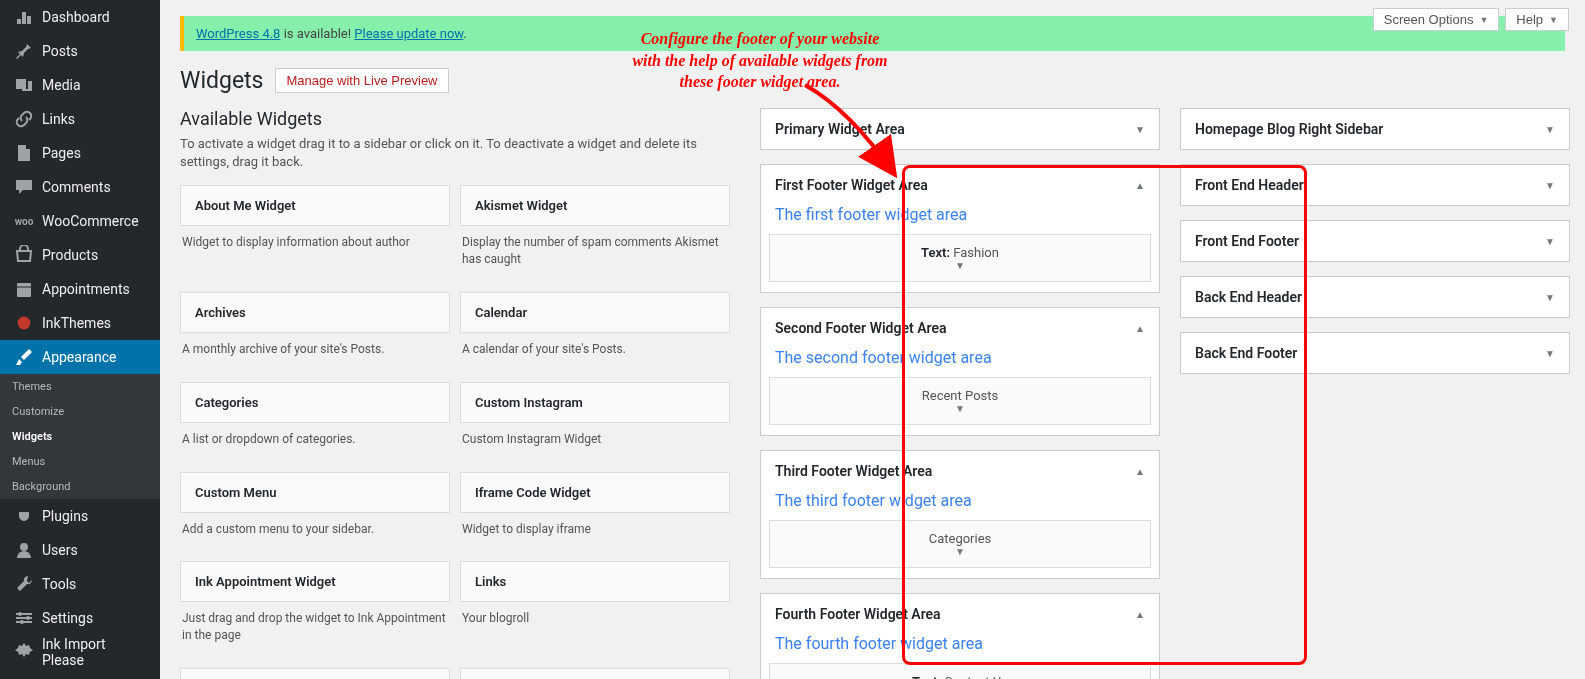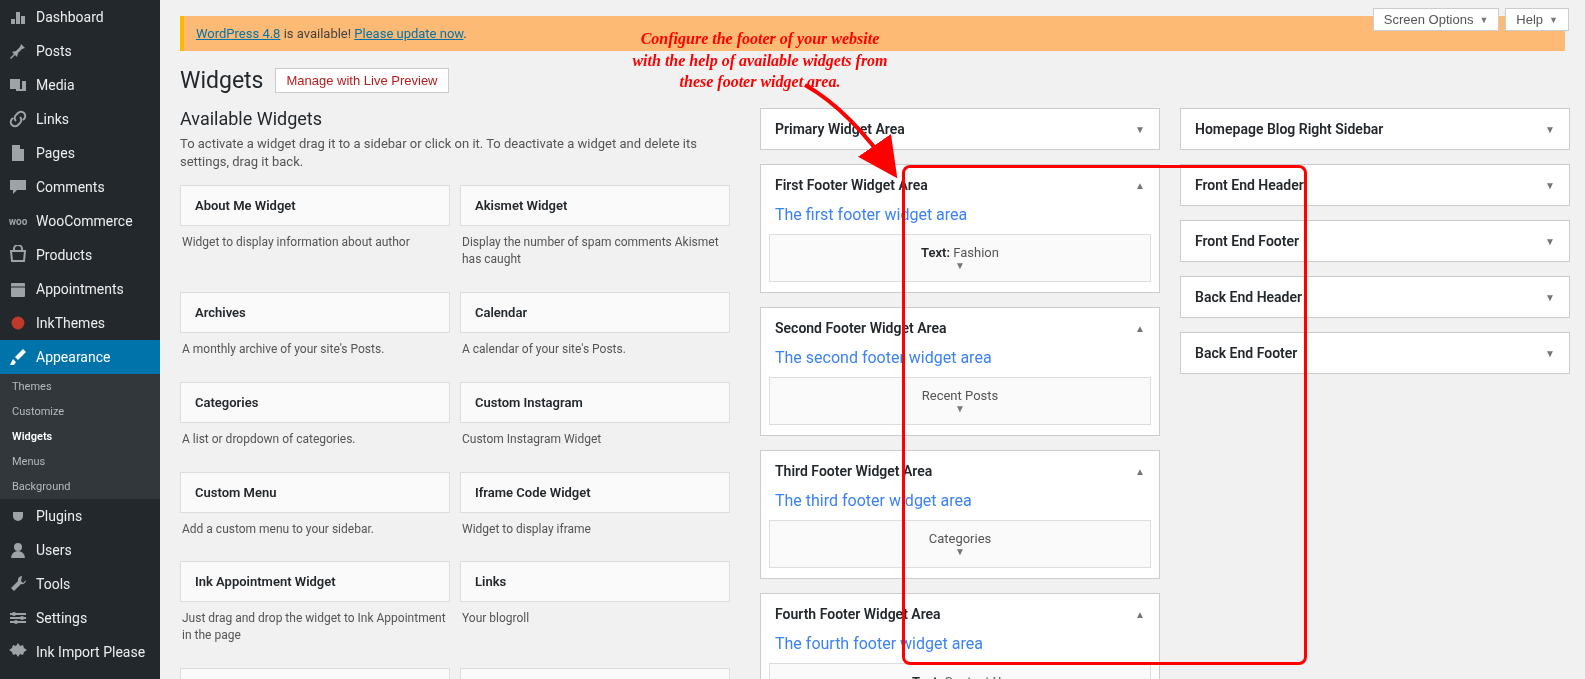--- a/index.html
+++ b/index.html
@@ -1,37 +1,37 @@
 <!DOCTYPE html>
 <html><head>
 <meta charset="utf-8">
 <style>
   * { box-sizing: border-box; margin: 0; padding: 0; }
   body { font-family: -apple-system, BlinkMacSystemFont, "Segoe UI", Roboto, Arial, sans-serif; font-size: 13px; color: #444; background: #f1f1f1; overflow-x: hidden; }
   .wrap { display: flex; width: 1585px; height: 679px; overflow: hidden; }
 
   
   .adminmenu { width: 160px; background: #23282d; color: #eee; flex: 0 0 160px; }
-  .adminmenu .item { display: flex; align-items: center; height: 34px; padding: 0 8px; color: #eee; font-size: 14px; cursor: pointer; position: relative; }
+  .adminmenu .item { display: flex; align-items: center; height: 34px; padding: 0 14px; color: #eee; font-size: 14px; cursor: pointer; position: relative; }
   .adminmenu .item .icon { width: 20px; height: 20px; margin-right: 8px; display: inline-flex; align-items: center; justify-content: center; color: #9ea3a8; font-size: 16px; }
   .adminmenu .item .label { flex: 1; }
   .adminmenu .item.current { background: #0073aa; color: #fff; }
   .adminmenu .item.current .icon { color: #fff; }
   .adminmenu .item.current::after { content: ""; position: absolute; right: -8px; top: 50%; transform: translateY(-50%); border: 8px solid transparent; border-right-color: #f1f1f1; }
   .adminmenu .sub { background: #32373c; }
   .adminmenu .sub .subitem { padding: 6px 12px; color: #b4b9be; font-size: 11px; cursor: pointer; }
   .adminmenu .sub .subitem.current { color: #fff; font-weight: 600; }
 
   
   .content { flex: 1; padding: 10px 20px; position: relative; overflow: hidden; }
   .topbuttons { position: absolute; top: 8px; right: 16px; display: flex; gap: 6px; }
   .screen-btn { background: #fff; border: 1px solid #ccc; padding: 3px 10px; font-size: 13px; cursor: pointer; display: flex; align-items: center; gap: 6px; color:#555; }
   .screen-btn .tri { font-size: 9px; color:#777; }
 
-  .notice { background: #fdba74; border-left: 4px solid #ffb900; padding: 10px 12px; margin: 6px 0 16px 0; font-size: 13px; }
+  .notice { background: #86efac; border-left: 4px solid #ffb900; padding: 10px 12px; margin: 6px 0 16px 0; font-size: 13px; }
   .notice a { color: #0073aa; text-decoration: underline; }
 
   .heading-row { display: flex; align-items: center; gap: 12px; margin-bottom: 14px; }
   .heading-row h1 { font-size: 23px; font-weight: 400; color: #23282d; }
   .heading-row .preview-btn { background: #fff; border: 1px solid #ccc; color: #b91c1c; padding: 4px 10px; font-size: 13px; cursor: pointer; }
 
   .columns { display: flex; gap: 20px; align-items: flex-start; }
   .col-available { flex: 0 0 560px; }
   .col-areas { flex: 0 0 400px; }
   .col-right { flex: 0 0 390px; }

